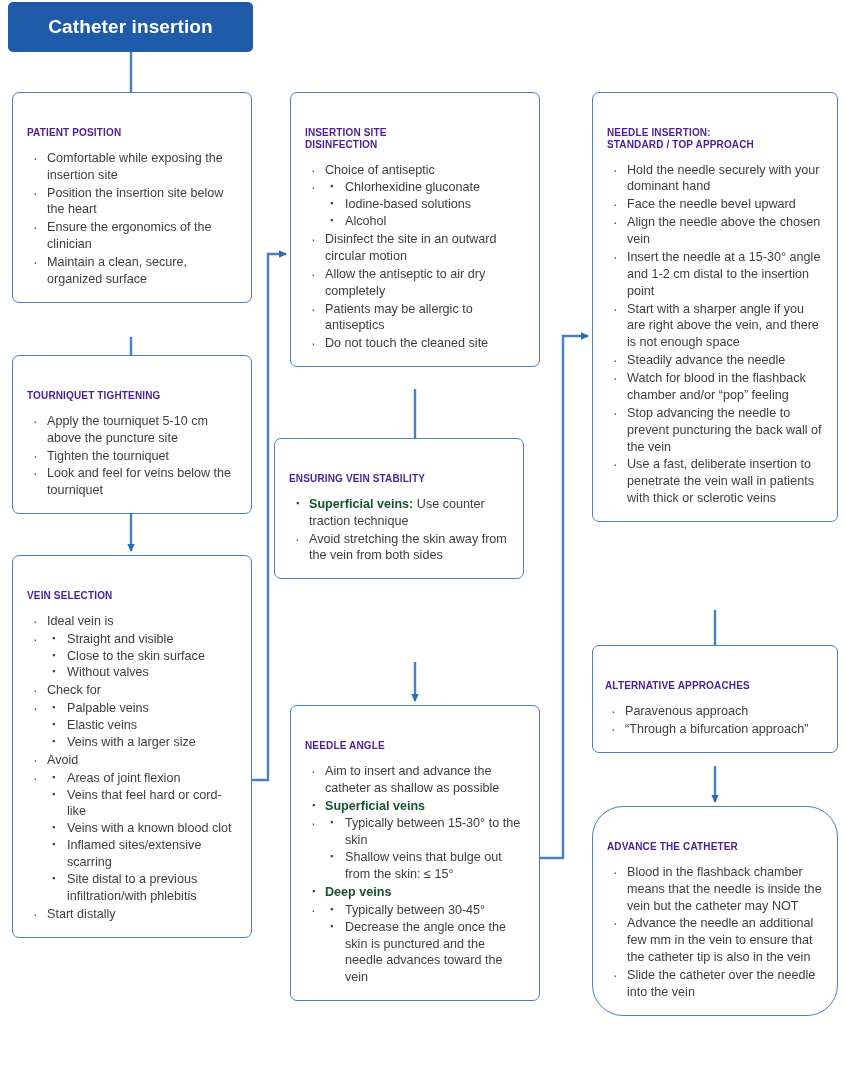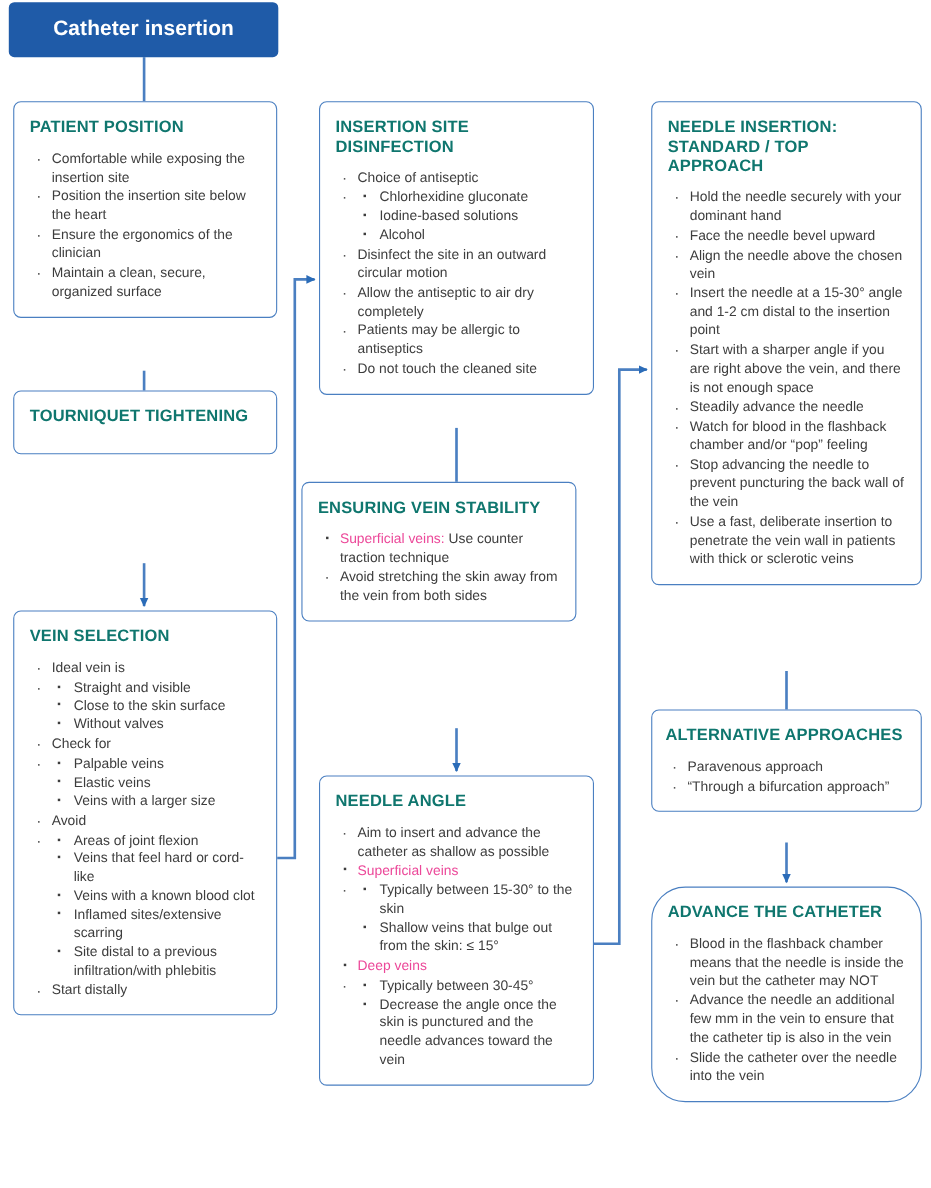--- a/index.html
+++ b/index.html
@@ -48,26 +48,27 @@
   
   .card {
     position: absolute;
     background: #ffffff;
     border: 1.6px solid #4a7fc1;
     border-radius: 7px;
     padding: 14px 14px 13px 14px;
   }
 
   .card-title {
-    color: #0f766e;
-    font-size: 15px;
+    color: #4c1d95;
+    font-size: 10px;
     font-weight: bold;
     line-height: 1.18;
     letter-spacing: 0.15px;
     margin-bottom: 11px;
+    margin-top: 20px;
   }
 
   
   ul.lvl1 {
     list-style: none;
     margin: 0; padding: 0;
   }
   ul.lvl1 > li {
     position: relative;
     padding-left: 20px;
@@ -106,21 +107,21 @@
   ul.lvl2 > li::before {
     content: "\25AA";
     position: absolute;
     left: 5px;
     top: 1px;
     font-size: 9px;
     color: #3d3d3d;
   }
   li.nobullet-wrap { margin-bottom: 0; }
 
-  b, .bold { font-weight: normal; color: #ec4899; }
+  b, .bold { font-weight: bold; color: #14532d; }
 
   
   #box-patient-position { left: 12px;  top: 92px;  width: 240px; }
   #box-tourniquet       { left: 12px;  top: 355px; width: 240px; }
   #box-vein-selection   { left: 12px;  top: 555px; width: 240px; }
 
   #box-disinfection     { left: 290px; top: 92px;  width: 250px; }
   #box-vein-stability   { left: 274px; top: 438px; width: 250px; }
   #box-needle-angle     { left: 290px; top: 705px; width: 250px; }
 
@@ -170,20 +171,25 @@
     <ul class="lvl1">
       <li>Comfortable while exposing the insertion site</li>
       <li>Position the insertion site below the heart</li>
       <li>Ensure the ergonomics of the clinician</li>
       <li>Maintain a clean, secure, organized surface</li>
     </ul>
   </div>
 
   <div class="card" id="box-tourniquet">
     <div class="card-title">TOURNIQUET TIGHTENING</div>
+    <ul class="lvl1">
+      <li>Apply the tourniquet 5-10 cm above the puncture site</li>
+      <li>Tighten the tourniquet</li>
+      <li>Look and feel for veins below the tourniquet</li>
+    </ul>
   </div>
 
   <div class="card" id="box-vein-selection">
     <div class="card-title">VEIN SELECTION</div>
     <ul class="lvl1">
       <li>Ideal vein is</li>
       <li class="nobullet-wrap" style="padding-left:20px;list-style:none;">
         <ul class="lvl2">
           <li>Straight and visible</li>
           <li>Close to the skin surface</li>

